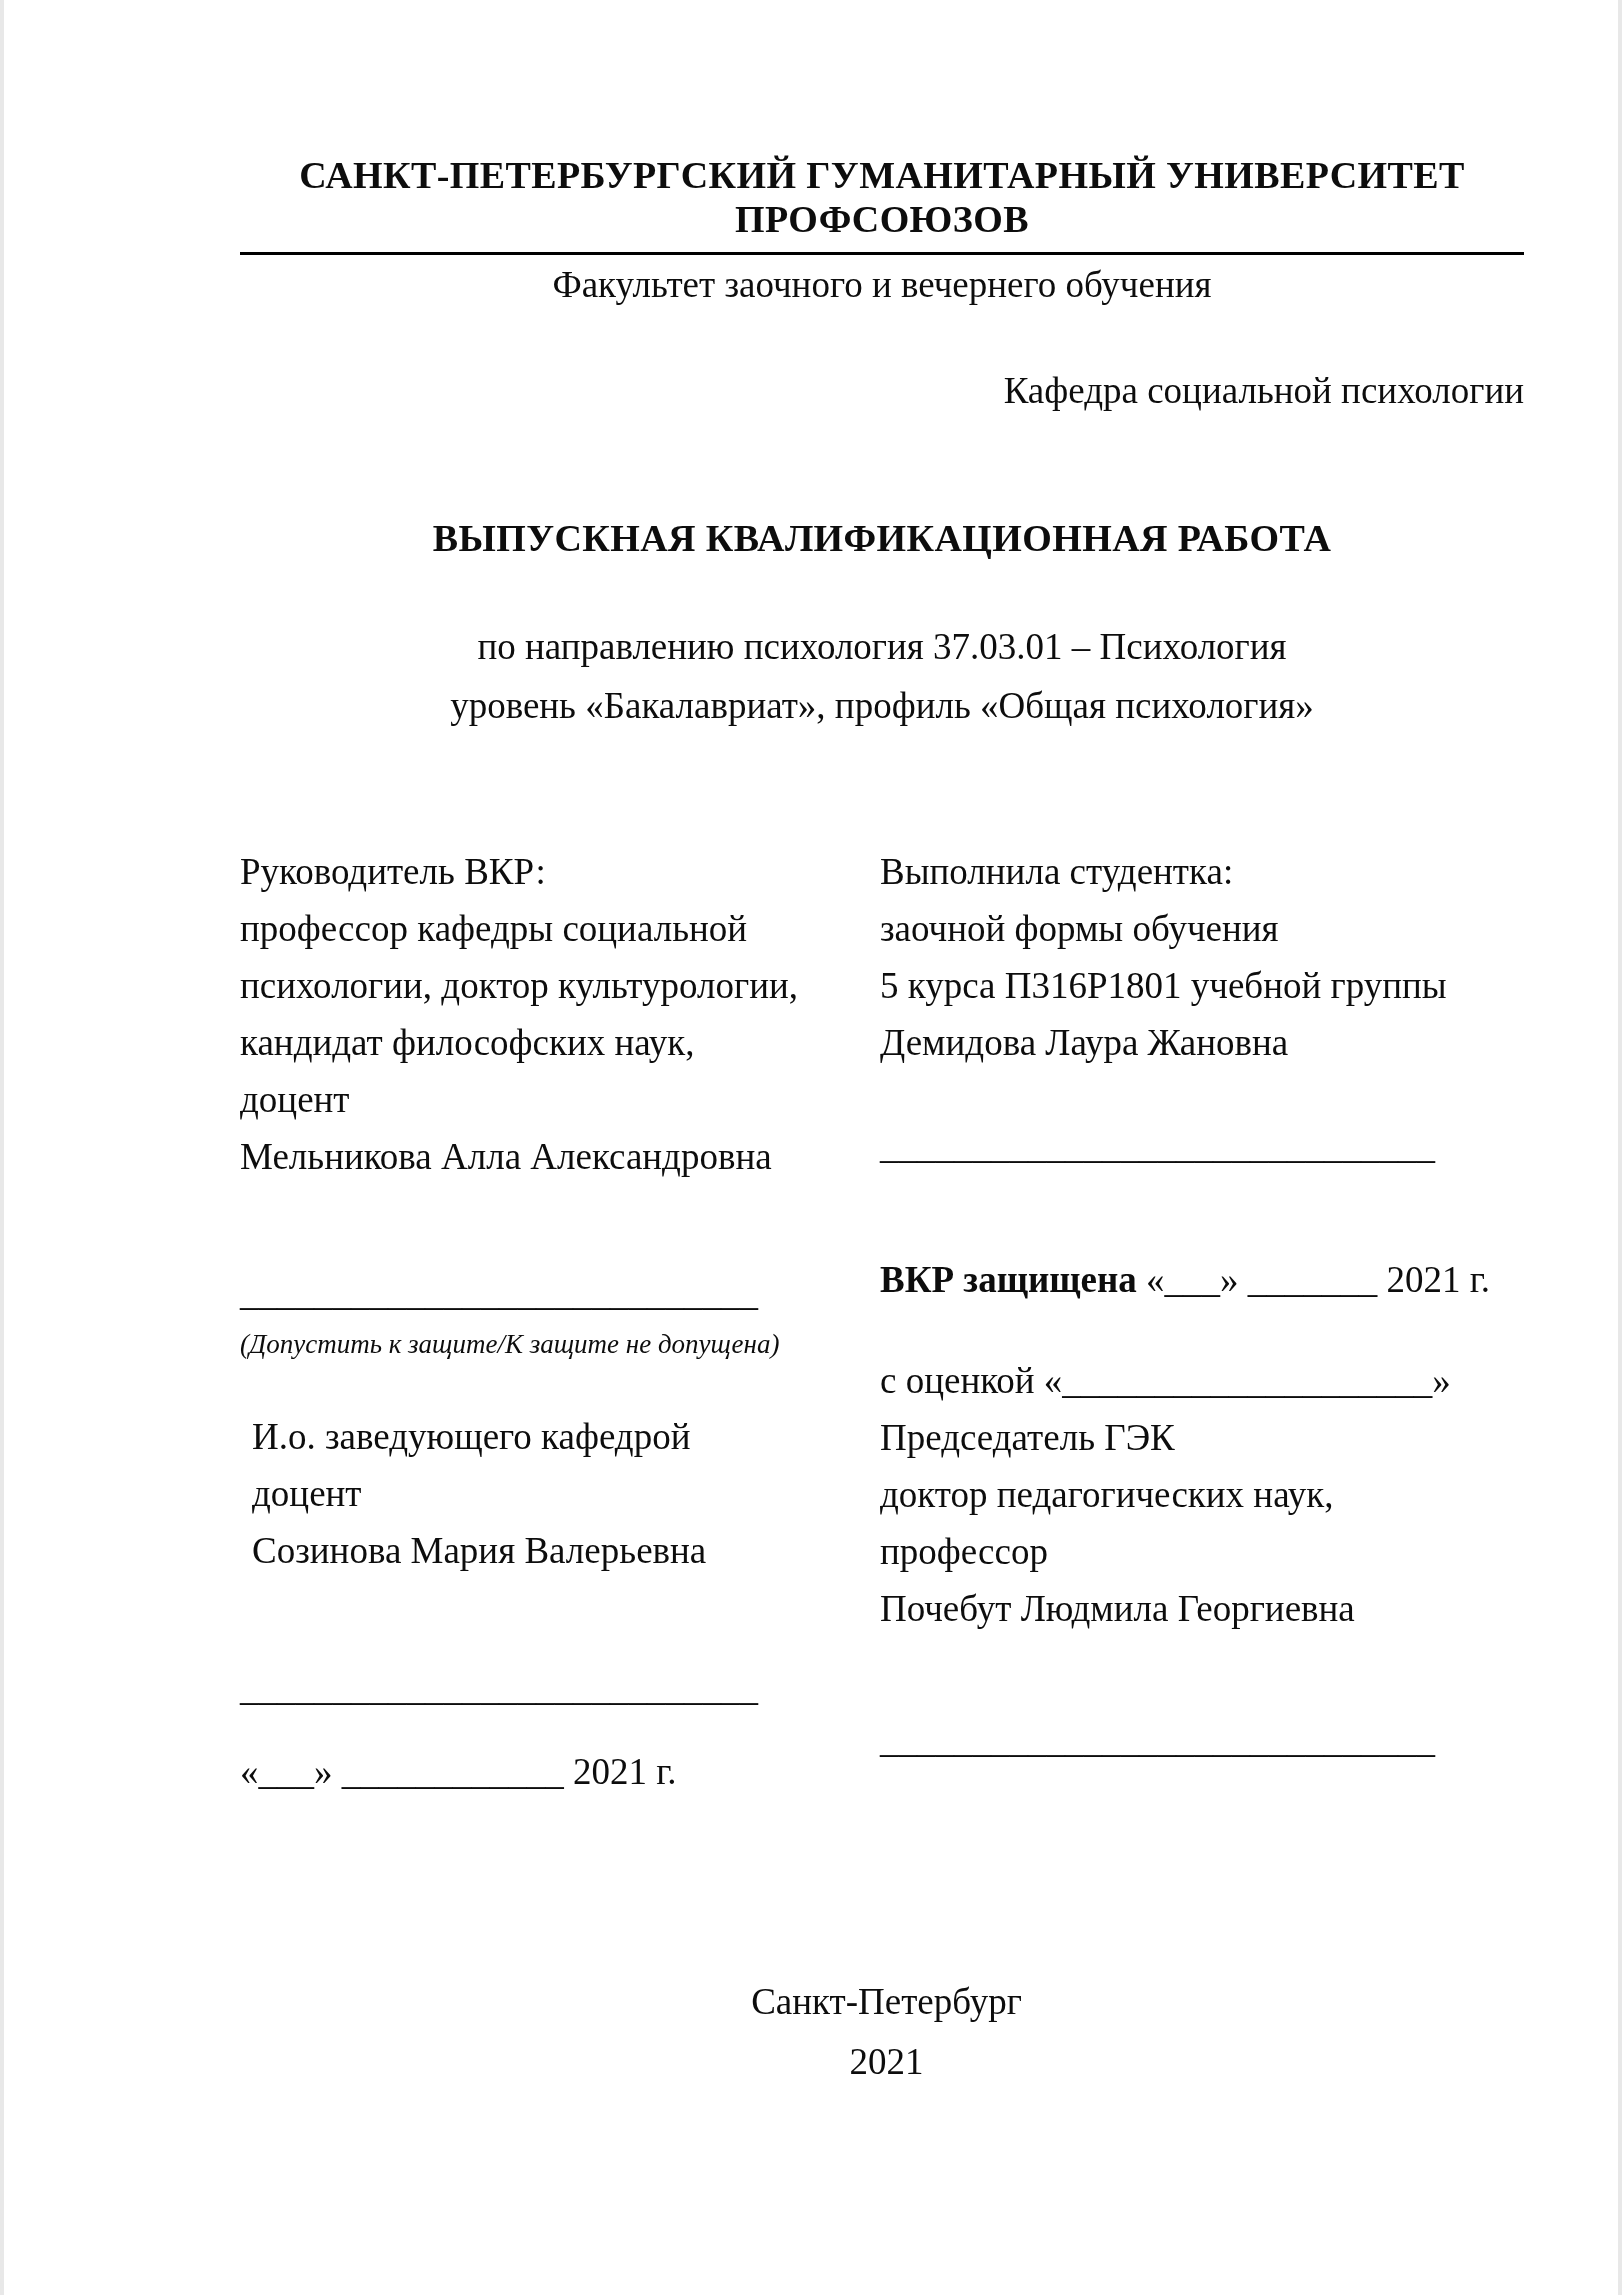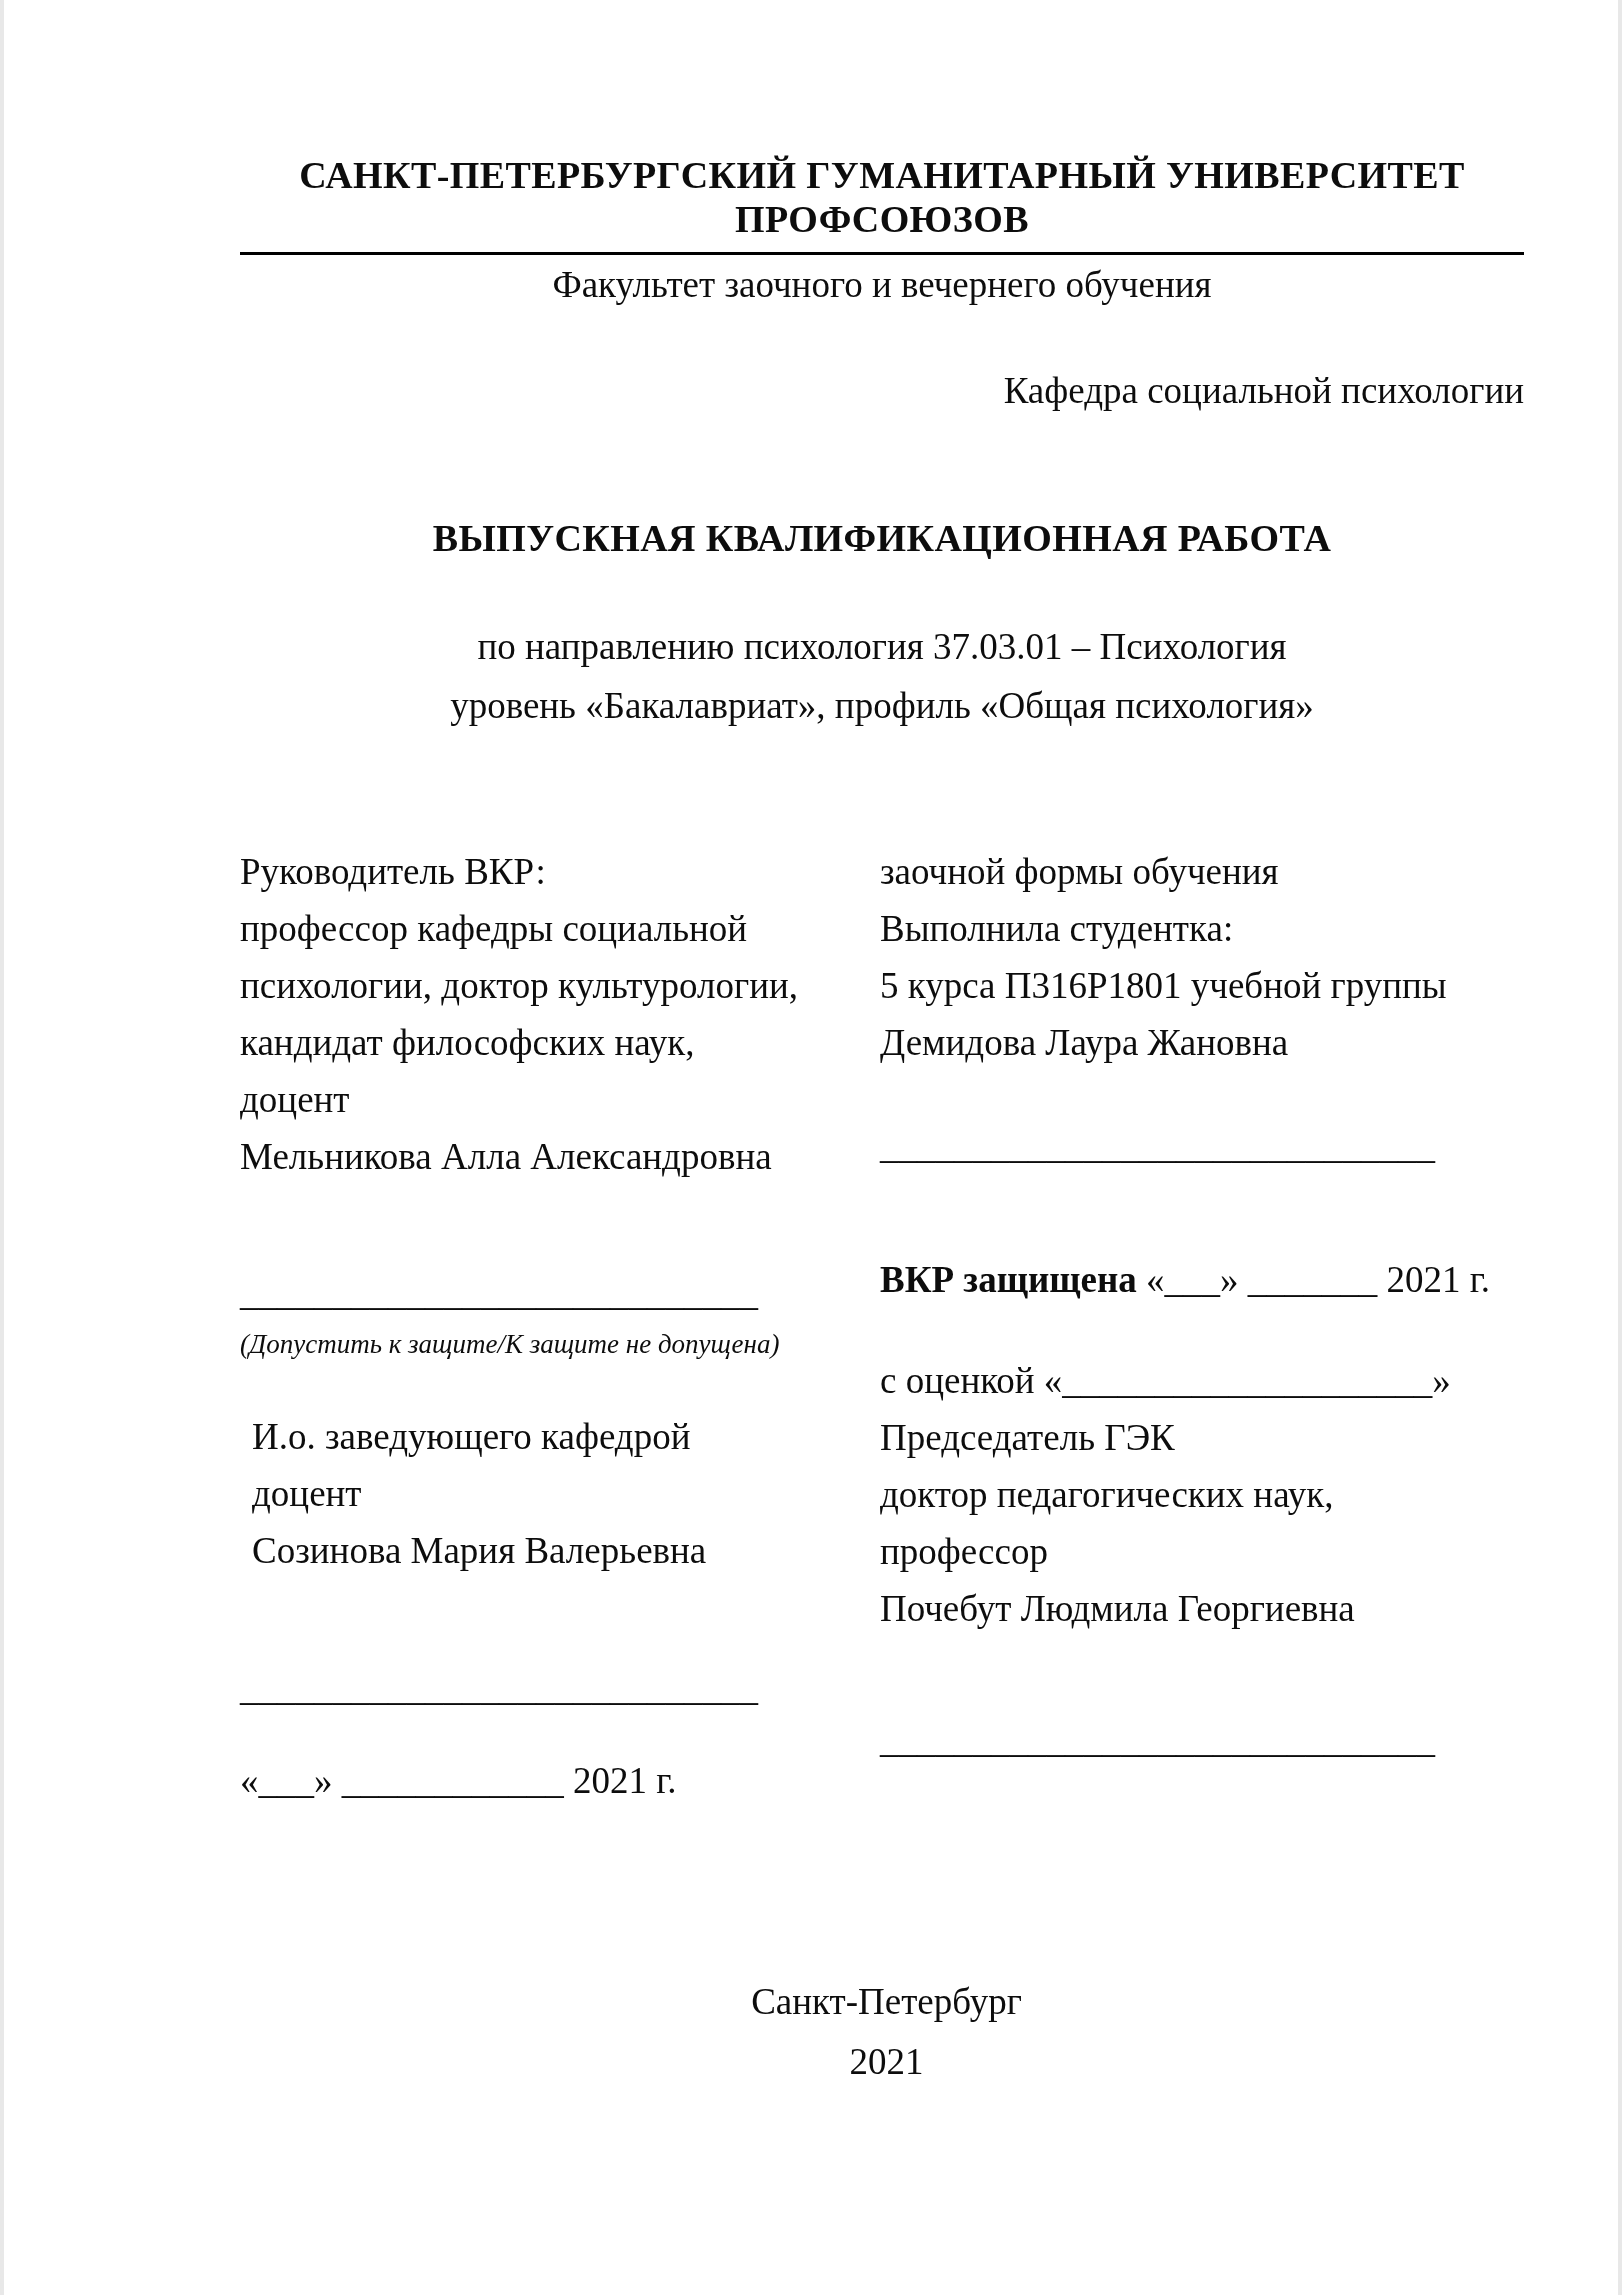--- a/index.html
+++ b/index.html
@@ -47,21 +47,21 @@
   .line { line-height: 57px; }
   .sig-line-1 { margin-top: 79px; line-height: 57px; white-space: nowrap; }
   .admission-note {
     font-style: italic;
     font-size: 27px;
     line-height: 35px;
     margin-top: 6.3px;
   }
   .head-block { margin-top: 46px; margin-left: 12px; }
   .sig-line-2 { margin-top: 80px; line-height: 57px; white-space: nowrap; }
-  .date-line { margin-top: 36px; line-height: 57px; }
+  .date-line { margin-top: 27px; line-height: 57px; }
   .student-sig { margin-top: 46px; line-height: 57px; white-space: nowrap; }
   .defended-line { margin-top: 77px; line-height: 57px; white-space: nowrap; }
   .grade-block { margin-top: 44px; }
   .chair-sig { margin-top: 74px; line-height: 57px; white-space: nowrap; }
   .footer {
     position: absolute;
     top: 1972px;
     left: 236px;
     width: 1293px;
     text-align: center;
@@ -103,22 +103,22 @@
         <div class="line">И.о. заведующего кафедрой</div>
         <div class="line">доцент</div>
         <div class="line">Созинова Мария Валерьевна</div>
       </div>
 
       <div class="sig-line-2">____________________________</div>
       <div class="date-line">«___» ____________ 2021 г.</div>
     </div>
 
     <div class="col-right">
+      <div class="line">Выполнила студентка:</div>
       <div class="line">заочной формы обучения</div>
-      <div class="line">Выполнила студентка:</div>
       <div class="line">5 курса П316Р1801 учебной группы</div>
       <div class="line">Демидова Лаура Жановна</div>
 
       <div class="student-sig">______________________________</div>
 
       <div class="defended-line">
         <span class="bold">ВКР защищена</span><span> «___» _______ 2021 г.</span>
       </div>
 
       <div class="grade-block">

